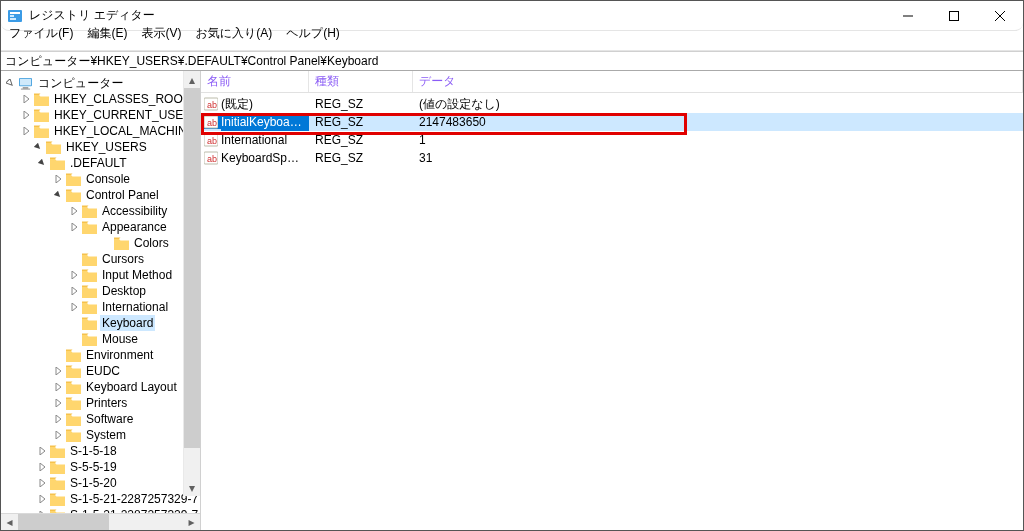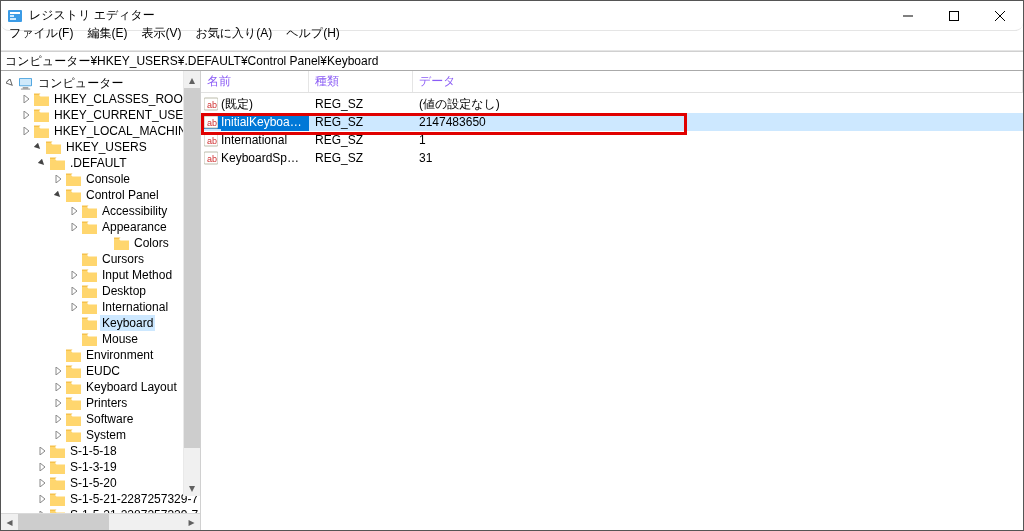--- a/index.html
+++ b/index.html
@@ -547,21 +547,21 @@
                           <svg viewBox="0 0 8 8">
                             <path d="M2 0 L7 4 L2 8 Z" fill="none" stroke="#888"></path>
                           </svg>
                         </span>
                         <span class="ficon">
                           <svg viewBox="0 0 15 13">
                             <path d="M0 2 L5 2 L6.5 3.5 L15 3.5 L15 13 L0 13 Z" fill="#ffd66e"></path>
                             <path d="M0 2 L5 2 L6.5 0.5 L0 0.5 Z" fill="#f6c24c"></path>
                           </svg>
                         </span>
-                        <span class="lbl">S-1-3-19</span>
+                        <span class="lbl">S-5-5-19</span>
                       </div>
                     </li>
                   <li>
                       <div class="row" style="padding-left:34px">
                         <span class="exp">
                           <svg viewBox="0 0 8 8">
                             <path d="M2 0 L7 4 L2 8 Z" fill="none" stroke="#888"></path>
                           </svg>
                         </span>
                         <span class="ficon">

